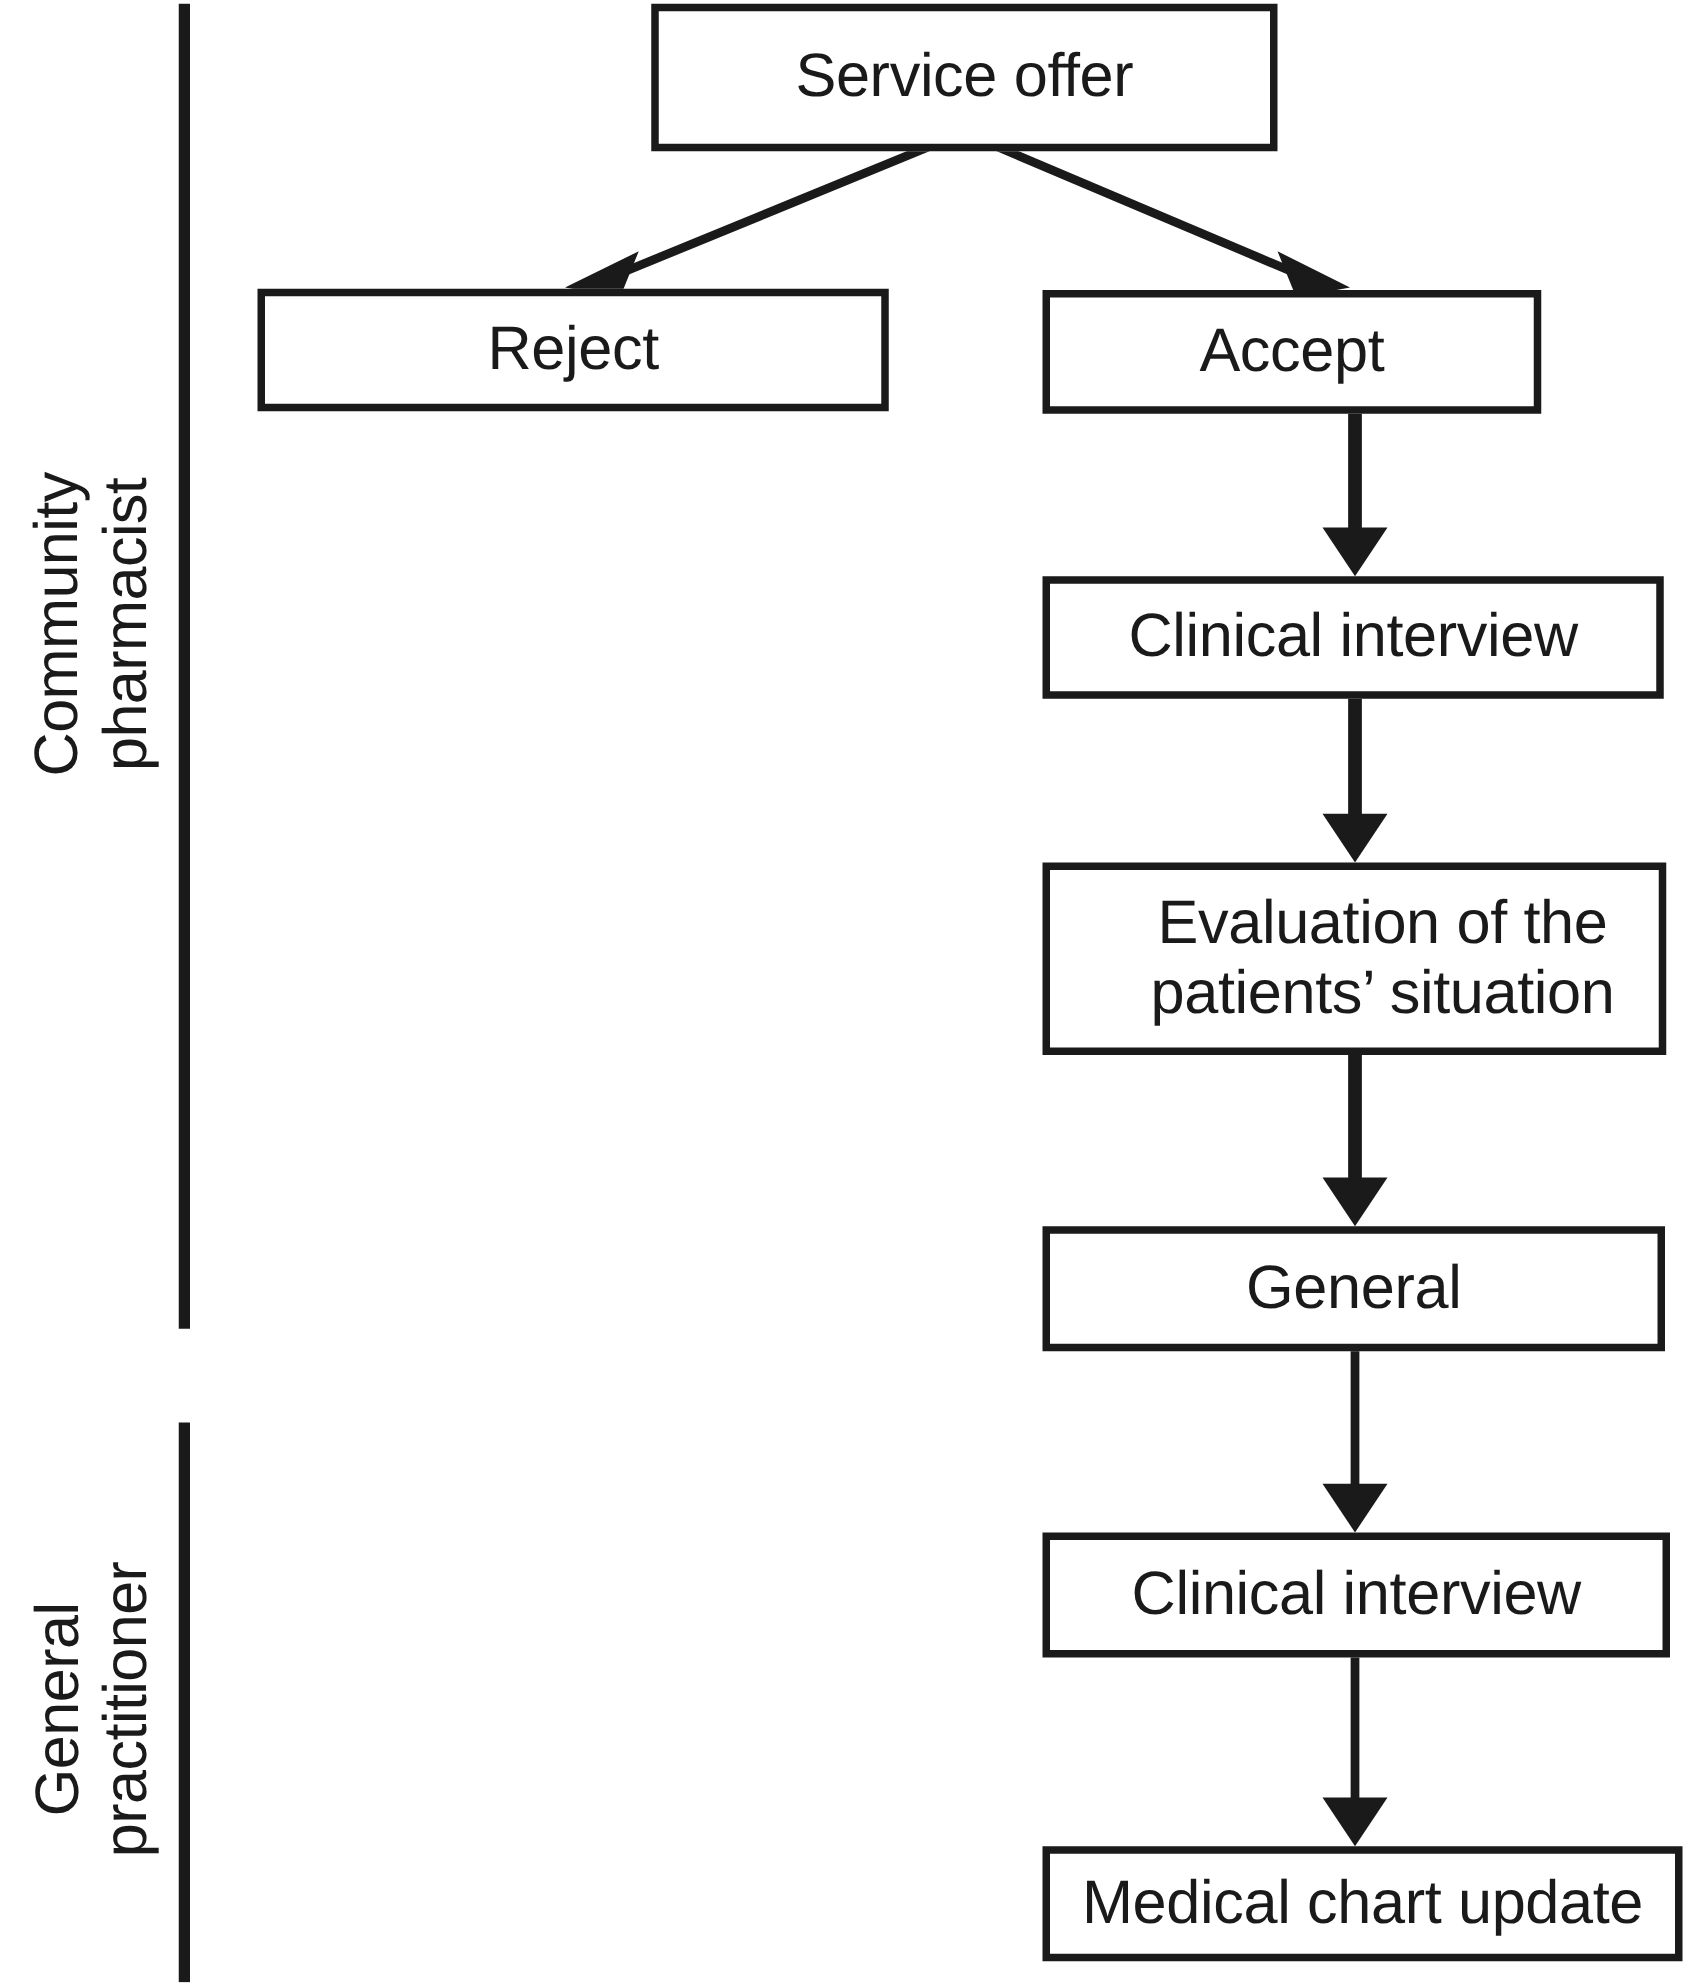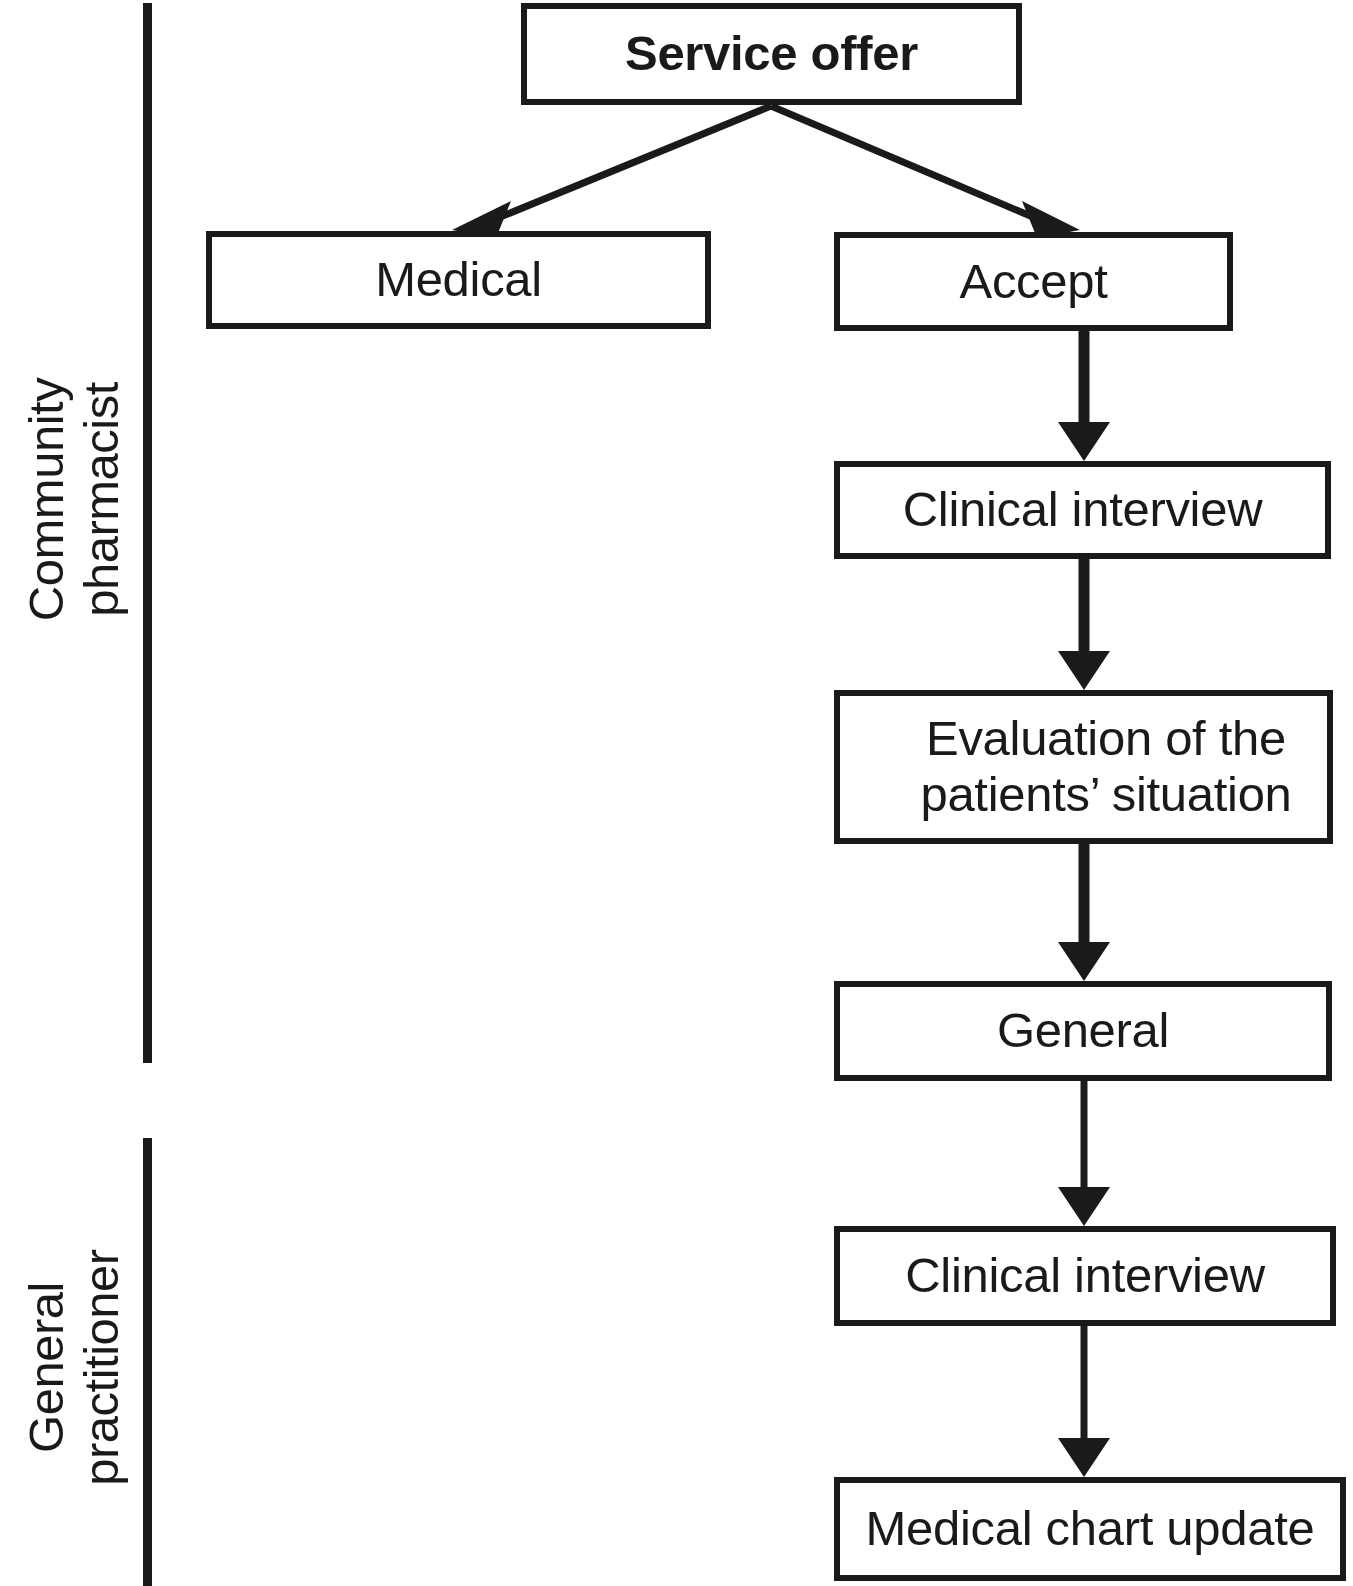--- a/index.html
+++ b/index.html
@@ -107,30 +107,30 @@
     </g>
 
   </svg>
 
   <div class="lane-label" style="left:-92px; top:437px; width:330px; height:125px;">Community
 pharmacist</div>
 
   <div class="lane-label" style="left:-79px; top:1305px; width:305px; height:125px;">General
 practitioner</div>
 
-  <div class="node" style="left:521px; top:3px; width:501px; height:102px;font-weight:bold;">Service offer</div>
+  <div class="node" style="left:521px; top:3px; width:501px; height:118px;">Service offer</div>
 
-  <div class="node" style="left:206px; top:231px; width:505px; height:98px;">Medical</div>
+  <div class="node" style="left:206px; top:231px; width:505px; height:98px;">Reject</div>
 
   <div class="node" style="left:834px; top:232px; width:399px; height:99px;">Accept</div>
 
   <div class="node" style="left:834px; top:461px; width:497px; height:98px;">Clinical interview</div>
 
   <div class="node" style="left:834px; top:690px; width:499px; height:154px;padding-left:45px;">Evaluation of the
 patients’ situation</div>
 
   <div class="node" style="left:834px; top:981px; width:498px; height:100px;">General</div>
 
   <div class="node" style="left:834px; top:1226px; width:502px; height:100px;">Clinical interview</div>
 
-  <div class="node" style="left:834px; top:1477px; width:512px; height:104px;">Medical chart update</div>
+  <div class="node" style="left:834px; top:1477px; width:512px; height:92px;">Medical chart update</div>
 
 </div>
 
 </body></html>

